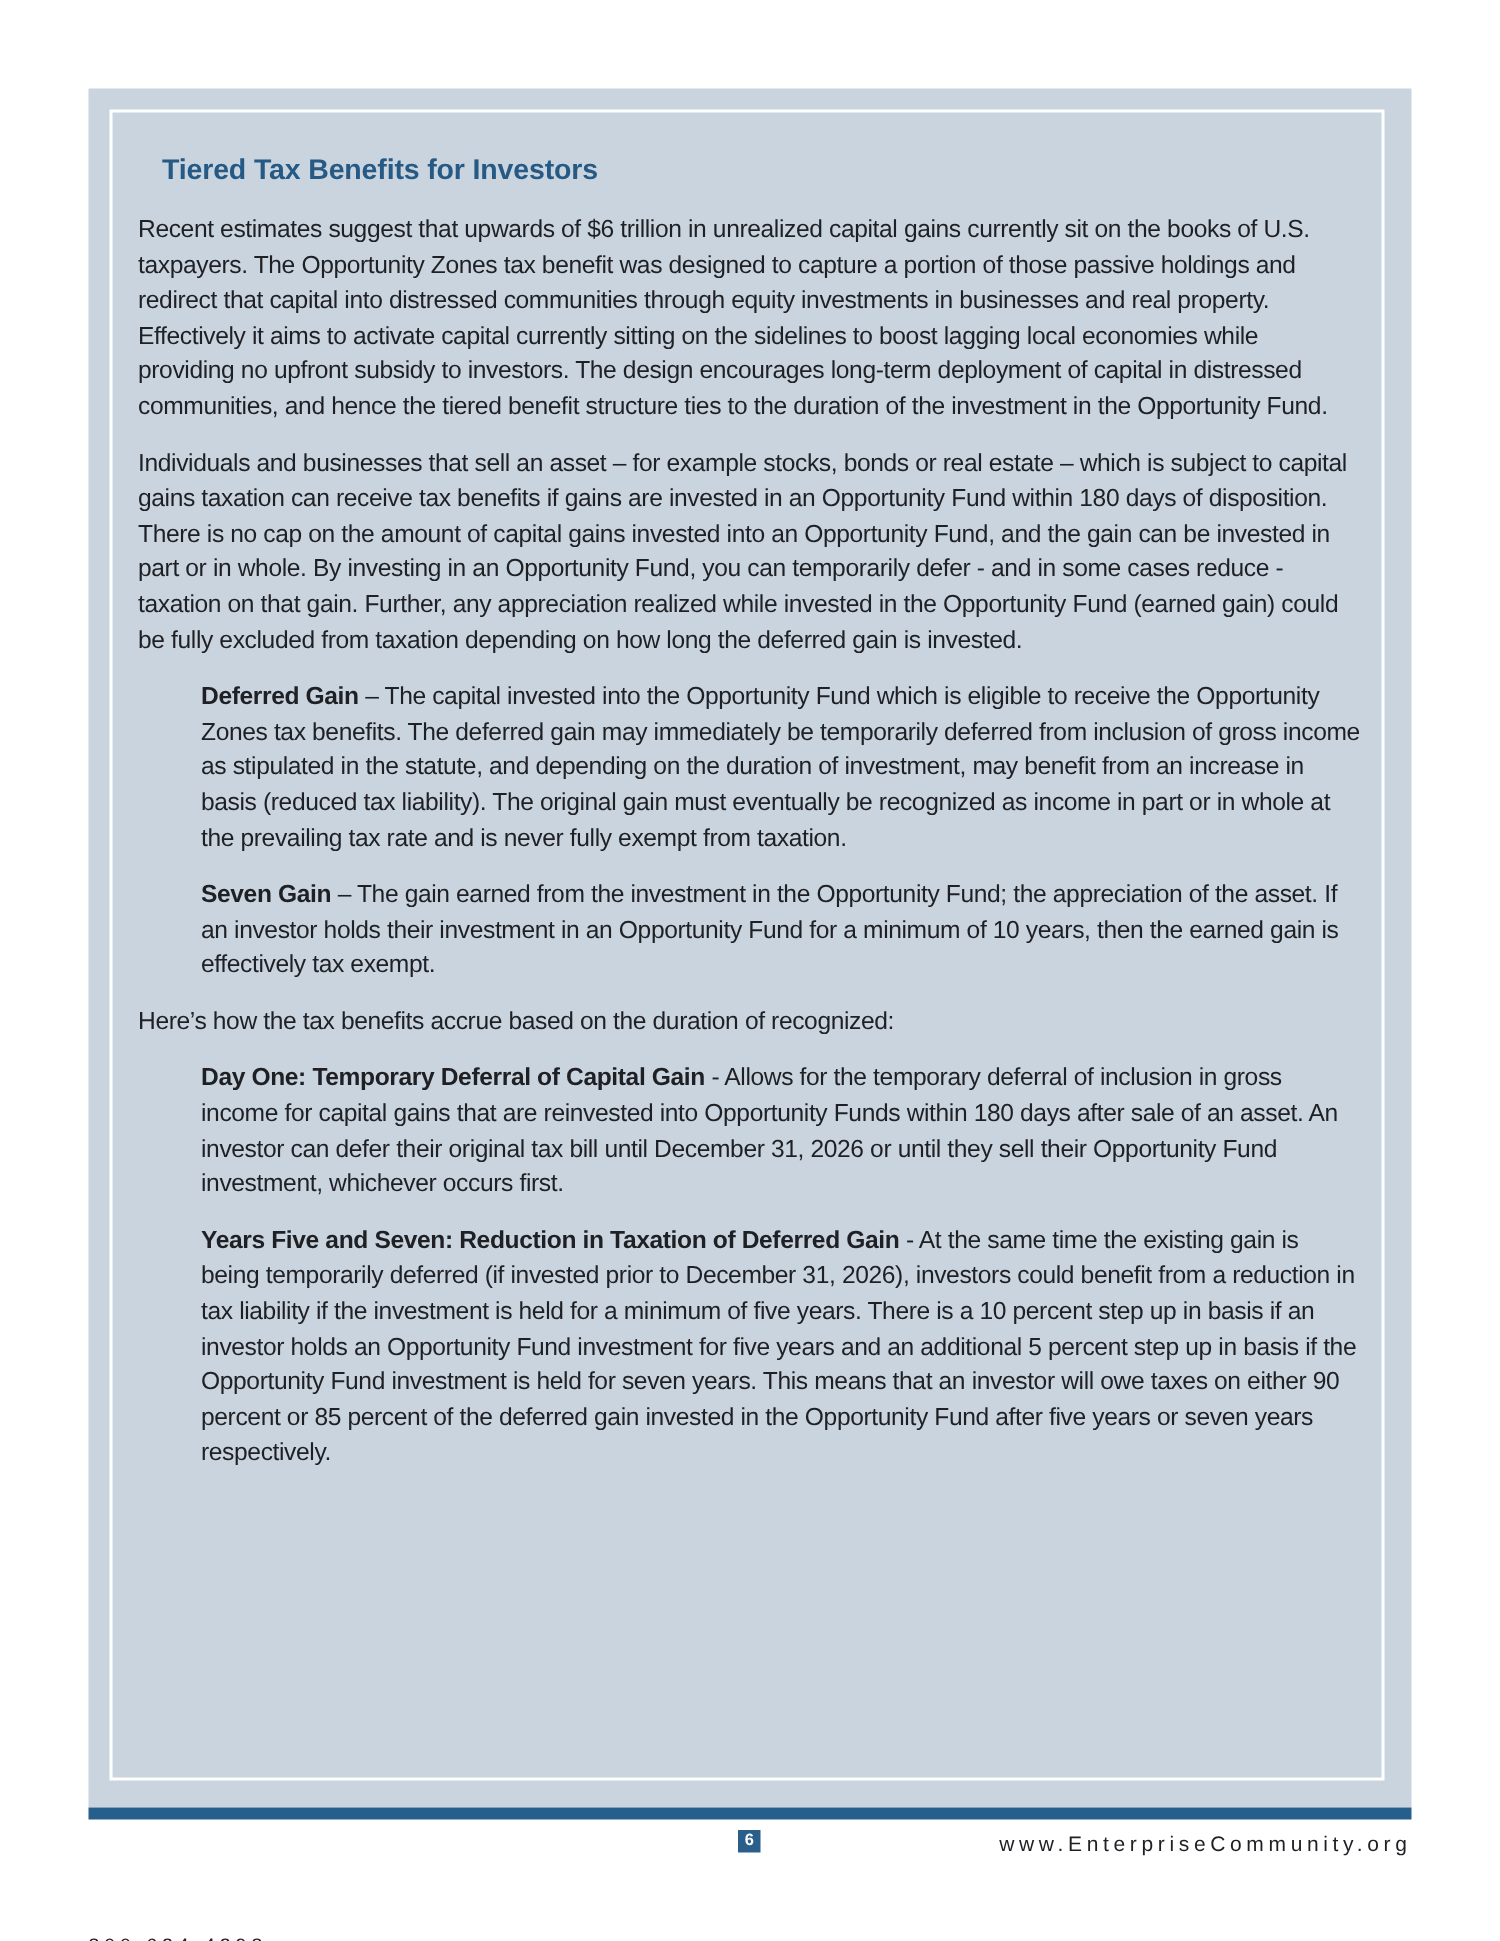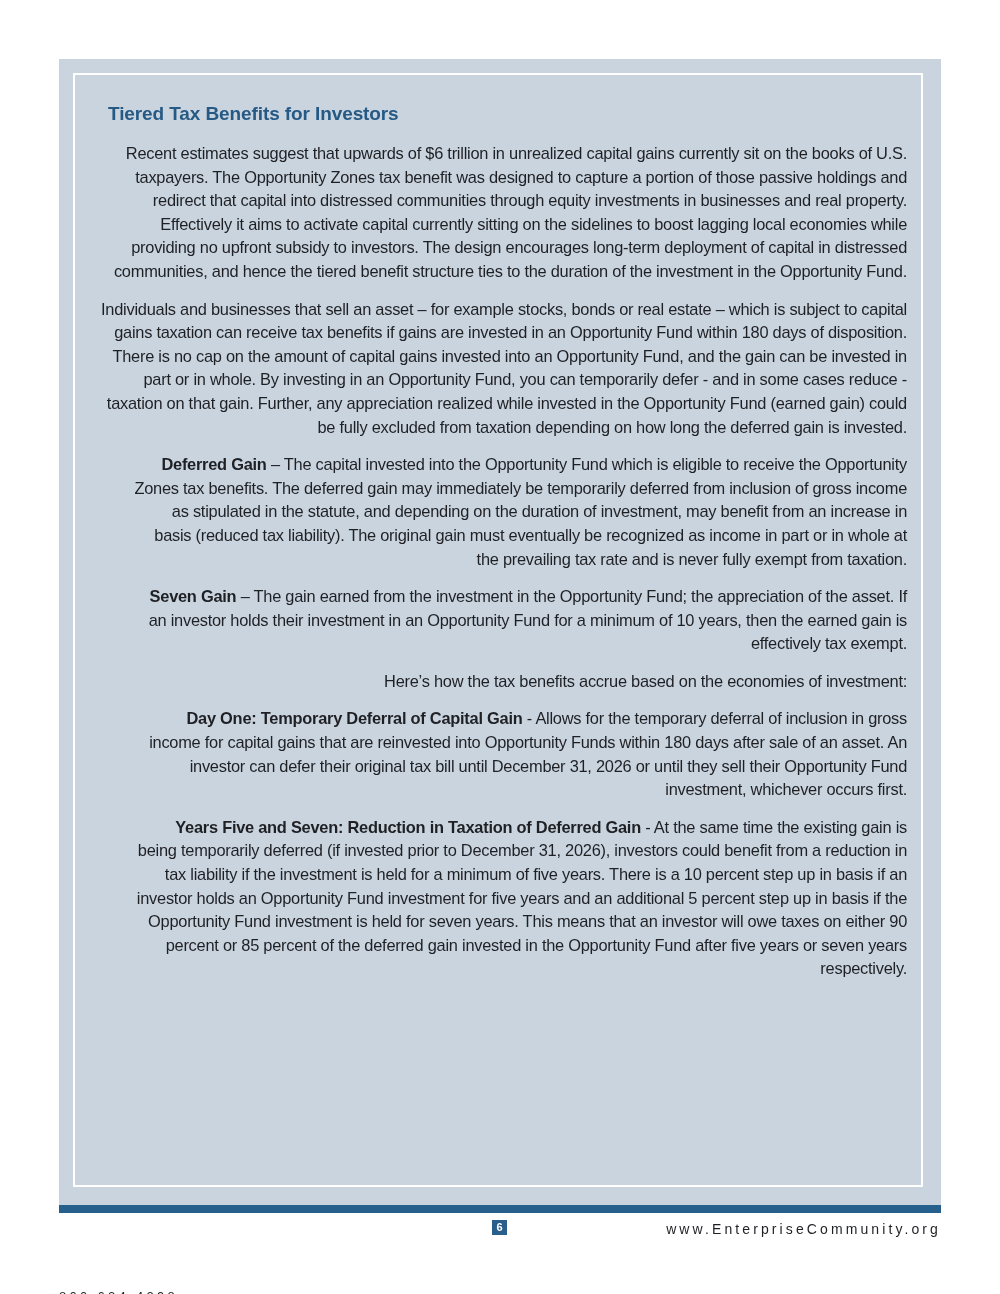--- a/index.html
+++ b/index.html
@@ -20,21 +20,21 @@
     background: #275f8c;
   }
   .content {
     position: absolute; left: 92px; top: 86px; width: 815px;
     font-size: 16.4px; line-height: 23.6px; letter-spacing: -0.25px;
   }
   h2 {
     margin: 16px; color: #265a85; font-size: 19px; line-height: 24px;
     font-weight: bold; letter-spacing: -0.1px;
   }
-  p { margin: 0 0 14px 0; text-align: right; }
+  p { margin: 0 0 14px 0; }
   .indent { margin-left: 42px; }
   .term { font-weight: bold; }
   .footer-phone {
     position: absolute; left: 59px; top: 1289px; font-size: 13px; letter-spacing: 3.3px;
   }
   .footer-page {
     position: absolute; left: 492px; top: 1220px; width: 15px; height: 15px;
     background: #2a5f8c; color: #fff; font-size: 11px; font-weight: bold;
     text-align: center; line-height: 15px;
   }
@@ -50,21 +50,21 @@
 <div class="blue-bar"></div>
 
 <div class="content">
   <h2>Tiered Tax Benefits for Investors</h2>
   <p>Recent estimates suggest that upwards of $6 trillion in unrealized capital gains currently sit on the books of U.S. taxpayers. The Opportunity Zones tax benefit was designed to capture a portion of those passive holdings and redirect that capital into distressed communities through equity investments in businesses and real property. Effectively it aims to activate capital currently sitting on the sidelines to boost lagging local economies while providing no upfront subsidy to investors. The design encourages long-term deployment of capital in distressed communities, and hence the tiered benefit structure ties to the duration of the investment in the Opportunity Fund.</p>
   <p>Individuals and businesses that sell an asset – for example stocks, bonds or real estate – which is subject to capital gains taxation can receive tax benefits if gains are invested in an Opportunity Fund within 180 days of disposition. There is no cap on the amount of capital gains invested into an Opportunity Fund, and the gain can be invested in part or in whole. By investing in an Opportunity Fund, you can temporarily defer - and in some cases reduce - taxation on that gain. Further, any appreciation realized while invested in the Opportunity Fund (earned gain) could be fully excluded from taxation depending on how long the deferred gain is invested.</p>
 
   <p class="indent"><span class="term">Deferred Gain</span><span> – The capital invested into the Opportunity Fund which is eligible to receive the Opportunity Zones tax benefits. The deferred gain may immediately be temporarily deferred from inclusion of gross income as stipulated in the statute, and depending on the duration of investment, may benefit from an increase in basis (reduced tax liability). The original gain must eventually be recognized as income in part or in whole at the prevailing tax rate and is never fully exempt from taxation.</span></p>
   <p class="indent"><span class="term">Seven Gain</span><span> – The gain earned from the investment in the Opportunity Fund; the appreciation of the asset. If an investor holds their investment in an Opportunity Fund for a minimum of 10 years, then the earned gain is effectively tax exempt.</span></p>
 
-  <p>Here’s how the tax benefits accrue based on the economies of investment:</p>
+  <p>Here’s how the tax benefits accrue based on the duration of recognized:</p>
 
   <p class="indent"><span class="term">Day One: Temporary Deferral of Capital Gain</span><span> - Allows for the temporary deferral of inclusion in gross income for capital gains that are reinvested into Opportunity Funds within 180 days after sale of an asset. An investor can defer their original tax bill until December 31, 2026 or until they sell their Opportunity Fund investment, whichever occurs first.</span></p>
   <p class="indent"><span class="term">Years Five and Seven: Reduction in Taxation of Deferred Gain</span><span> - At the same time the existing gain is being temporarily deferred (if invested prior to December 31, 2026), investors could benefit from a reduction in tax liability if the investment is held for a minimum of five years. There is a 10 percent step up in basis if an investor holds an Opportunity Fund investment for five years and an additional 5 percent step up in basis if the Opportunity Fund investment is held for seven years. This means that an investor will owe taxes on either 90 percent or 85 percent of the deferred gain invested in the Opportunity Fund after five years or seven years respectively.</span></p>
 </div>
 
 <div class="footer-phone">800.624.4298</div>
 <div class="footer-page">6</div>
 <div class="footer-url">www.EnterpriseCommunity.org</div>
 
 </body></html>

